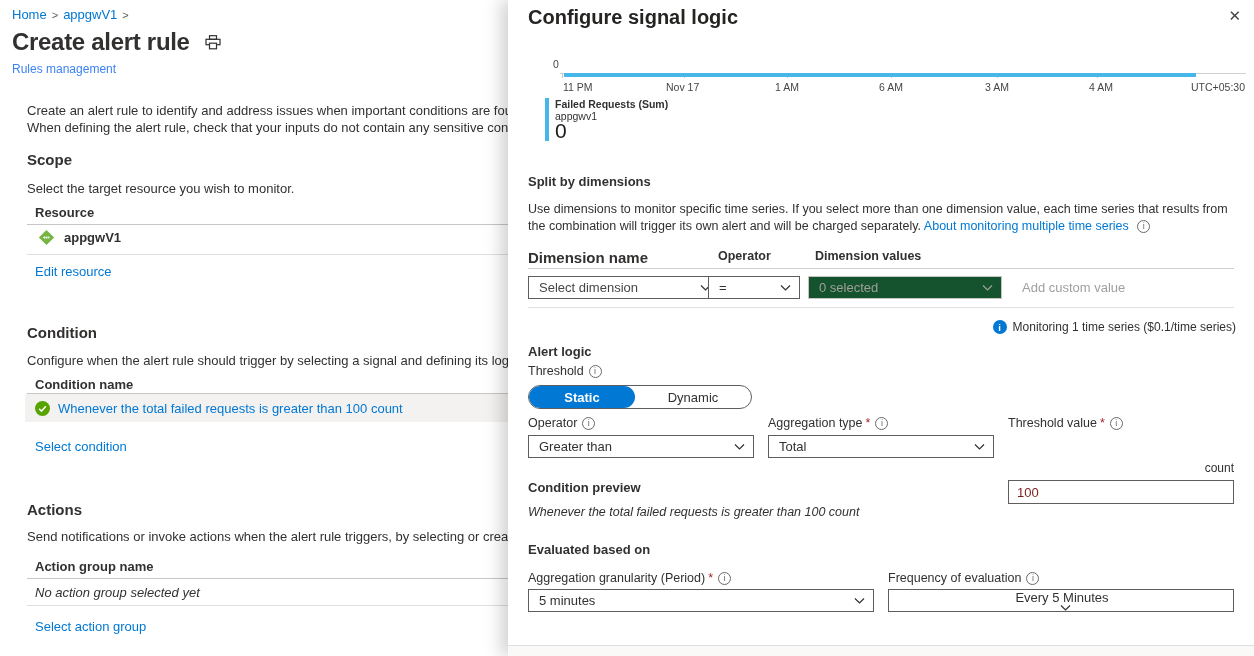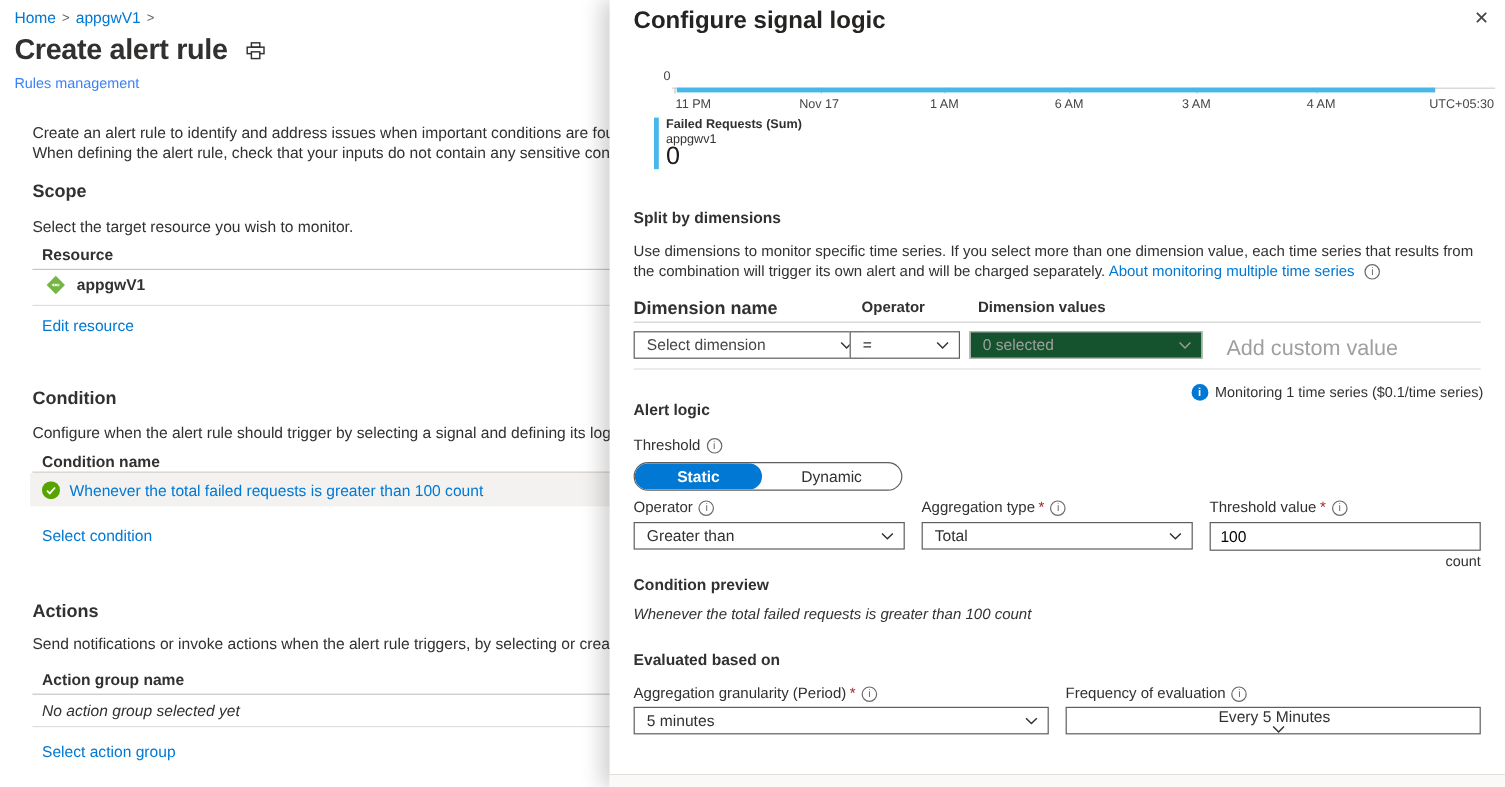--- a/index.html
+++ b/index.html
@@ -69,21 +69,21 @@
   .field-lab { font-size:12.5px; color:#323130; white-space:nowrap; }
 
   .pill { top:385px; left:20px; width:224px; height:24px; border:1px solid #605e5c; border-radius:13px;
           display:flex; background:#fff; overflow:hidden; }
   .seg-static { flex:0 0 106px; background:#0078d4; color:#fff; border-radius:12px; display:flex;
                 align-items:center; justify-content:center; font-size:13px; font-weight:700; cursor:pointer; }
   .seg-dynamic { flex:1; display:flex; align-items:center; justify-content:center; font-size:13px;
                  color:#323130; cursor:pointer; }
 
   .txt-input { border:1px solid #605e5c; height:24px; padding:0 8px; font-size:13px;
-               font-family:"Liberation Sans", sans-serif; color:#000000; outline:none; }
+               font-family:"Liberation Sans", sans-serif; color:#7f1d1d; outline:none;margin-top:45px; }
   .unit-lab { font-size:12px; color:#323130; text-align:right; }
   .preview-italic { font-style:italic; font-size:12.5px; color:#323130; }
   .footer-hr { top:645px; left:0; width:746px; height:1px; background:#e1dfdd; }
   .footer-strip { top:646px; left:0; width:746px; height:10px; background:#faf9f8; }
 </style>
 </head>
 <body>
 
 <div id="left-page">
 
@@ -205,28 +205,28 @@
     <svg class="chev" width="11" height="6" viewBox="0 0 11 6">
         <path d="M1 0.5 L5.5 5 L10 0.5" fill="none" stroke="#323130" stroke-width="1.2"></path>
       </svg>
   </div>
   <div class="abs sel disabled" style="top:276px; left:300px; width:194px;">
     <span>0 selected</span>
     <svg class="chev" width="11" height="6" viewBox="0 0 11 6">
         <path d="M1 0.5 L5.5 5 L10 0.5" fill="none" stroke="#a19f9d" stroke-width="1.2"></path>
       </svg>
   </div>
-  <span class="abs" style="top:280px; left:514px; font-size:18px; color:#a19f9d;">Add custom value</span>
+  <span class="abs" style="top:280px; left:514px; font-size:13px; color:#a19f9d;">Add custom value</span>
   <div class="abs" style="top:307px; left:20px; width:706px; height:1px; background:#e1dfdd;"></div>
 
   <div class="abs" style="top:320px; right:18px; display:flex; align-items:center; gap:6px;">
     <span class="info-filled">i</span>
     <span style="font-size:12px;">Monitoring 1 time series ($0.1/time series)</span>
   </div>
-  <div class="abs bold-h" style="top:334px; left:20px;">Alert logic</div>
+  <div class="abs bold-h" style="top:344px; left:20px;">Alert logic</div>
 
   <div class="abs field-lab" style="top:364px; left:20px;">
     <span>Threshold</span><span class="info-icon">i</span>
   </div>
   <div class="abs pill">
     <div class="seg-static">Static</div>
     <div class="seg-dynamic">Dynamic</div>
   </div>
 
   <div class="abs field-lab" style="top:416px; left:20px;">

